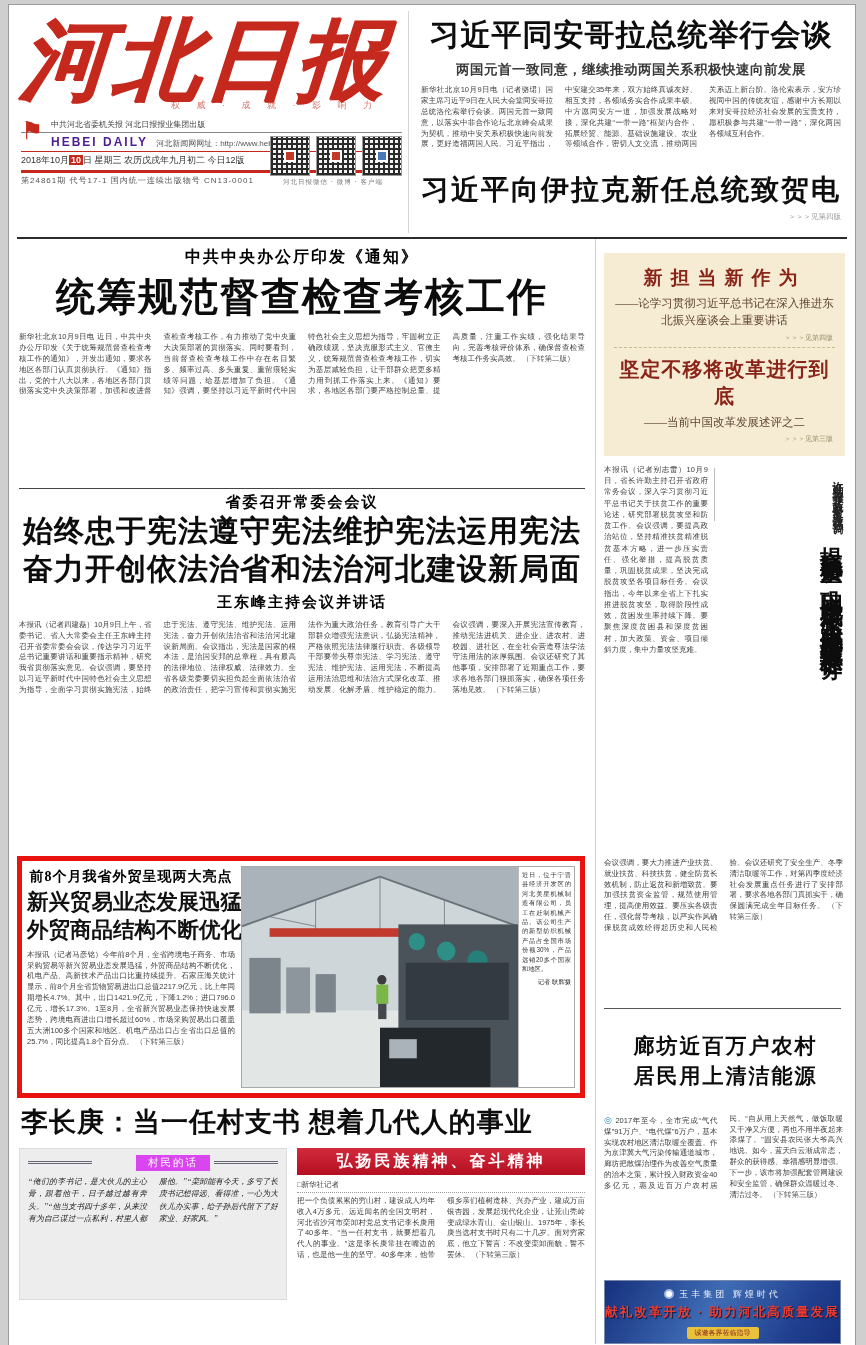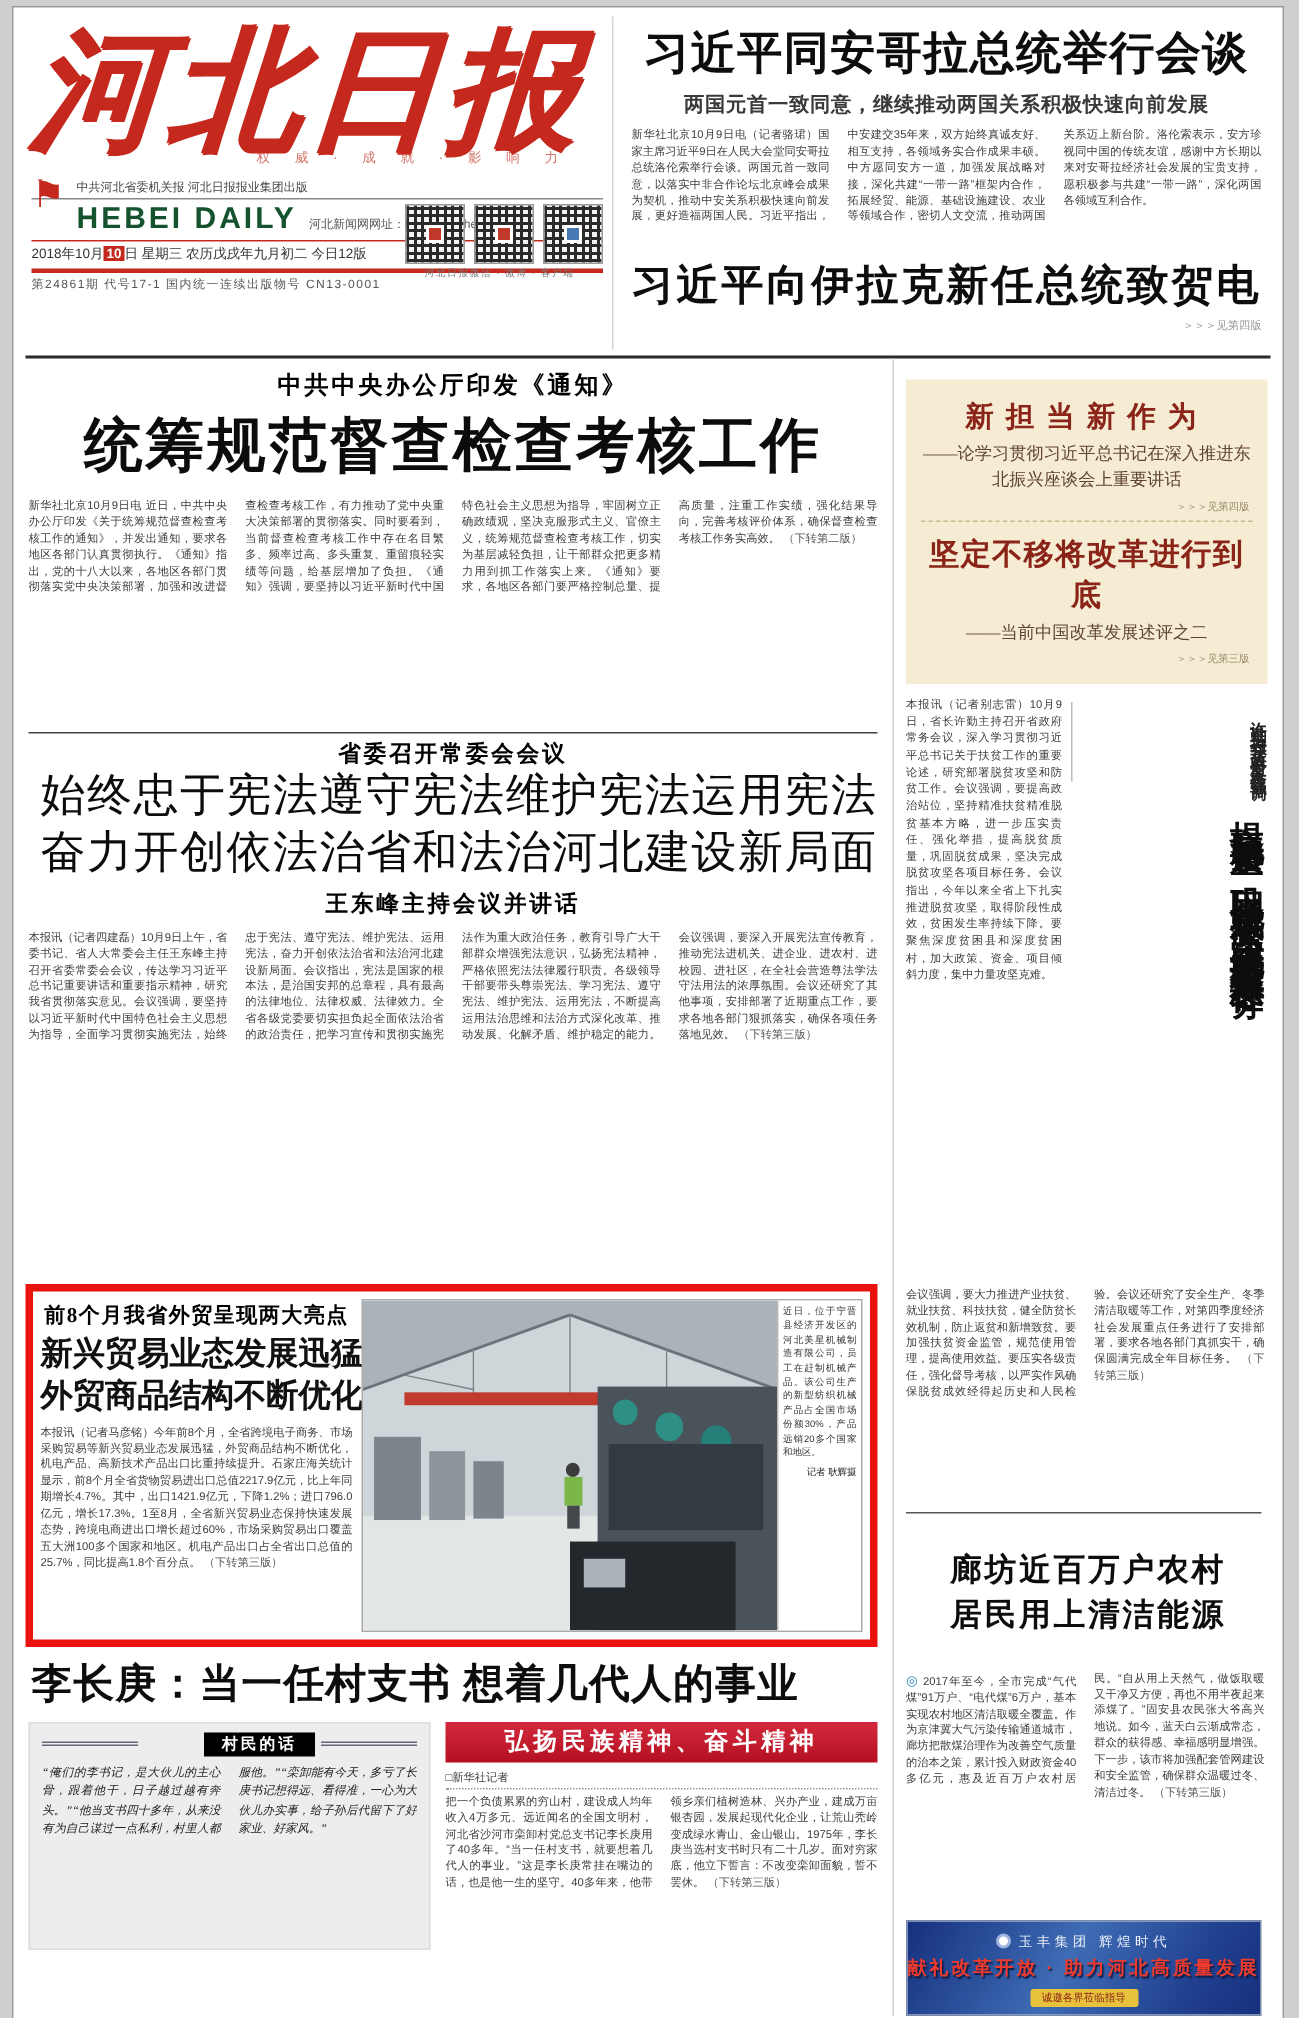--- a/index.html
+++ b/index.html
@@ -10,21 +10,21 @@
   
   .top-zone { display:flex; height:222px; }
   .masthead-col { width:400px; padding:2px 6px 0 4px; }
   .brand { font-family:"DejaVu Serif","Liberation Serif",serif; font-weight:bold; font-style:italic;
            color:#c5281c; font-size:88px; line-height:1.05; letter-spacing:4px; white-space:nowrap;
            transform:skewX(-4deg); text-shadow:1px 1px 0 #c5281c; }
   .brand-slogan { color:#d4756b; font-size:9px; letter-spacing:7px; margin:-6px 0 6px 150px; }
   .mast-info { font-size:8px; color:#333; position:relative; }
   .mast-row1 { border-bottom:1px solid #888; padding:1px 0 2px 30px; color:#444; }
   .mast-row2 { padding:2px 0 2px 30px; color:#555; }
-  .hebei-en { color:#14532d; font-weight:bold; font-size:20px; letter-spacing:2px; margin-right:6px; }
+  .hebei-en { color:#4c1d95; font-weight:bold; font-size:12px; letter-spacing:2px; margin-right:6px; }
   .flag-icon { position:absolute; left:0; top:0; font-size:25px; color:#c5281c; line-height:1; }
   .mast-row3 { border-top:1px solid #c5281c; padding:2px 0; color:#333; font-size:9px; }
   .day-box { background:#c5281c; color:#fff; font-weight:bold; padding:0 2px; }
   .red-bar { height:3px; background:#c5281c; margin:1px 0 2px; }
   .mast-row4 { color:#555; font-size:8px; letter-spacing:1px; }
   .qr-strip { position:absolute; right:0; top:18px; width:138px; text-align:center; }
   .qr-row { display:flex; gap:6px; justify-content:flex-end; }
   .qr { width:40px; height:40px; border:1px solid #999; position:relative;
         background:repeating-linear-gradient(0deg,#2a2a2a 0 2px,transparent 2px 5px),
                    repeating-linear-gradient(90deg,#2a2a2a 0 2px,#f2f2f2 2px 5px); }
@@ -57,21 +57,21 @@
   
   .tc-kicker { font-size:16px; margin-top:4px; letter-spacing:2px; }
   .tc-headline { font-size:39px; font-weight:900; color:#0c0c0c; text-align:center; letter-spacing:2px;
                  margin:2px 0 8px; white-space:nowrap; }
   .tc-body { column-count:4; column-gap:12px; height:148px; }
 
   .sec-rule { border:none; border-top:1px solid #444; margin:8px 0 4px; }
 
   
   .xf-kicker { font-size:15px; letter-spacing:2px; }
-  .xf-headline { font-size:30px; font-weight:400; color:#0c0c0c; text-align:right; letter-spacing:1px;
+  .xf-headline { font-size:30px; font-weight:700; color:#0c0c0c; text-align:center; letter-spacing:1px;
                  line-height:1.28; white-space:nowrap; }
   .xf-sub { font-family:"Liberation Serif","DejaVu Serif",serif; font-weight:bold; font-size:15px;
             text-align:center; margin:4px 0 8px; letter-spacing:2px; }
   .xf-body { column-count:4; column-gap:12px; height:228px; }
 
   
   .trade-box { border:5px solid #e8130e; margin:8px 0 6px -2px; padding:5px; display:flex; gap:6px;
                height:242px; background:#fff; }
   .tr-left { width:208px; display:flex; flex-direction:column; }
   .tr-kicker { font-size:14px; letter-spacing:1px; margin-top:2px; }
@@ -97,21 +97,21 @@
                 font-size:6.3px; line-height:1.5; color:#333; text-align:justify; overflow:hidden; }
   .tr-credit { text-align:right; margin-top:3px; color:#222; }
 
   
   .li-headline { font-family:"Liberation Serif","DejaVu Serif",serif; font-weight:900; font-size:27px;
                  color:#0d0d0d; letter-spacing:1px; margin:6px 0 8px 2px; white-space:nowrap; }
   .li-row { display:flex; gap:10px; }
   .quote-box { width:268px; background:#ededed; border:1px solid #ddd; padding:6px 8px; height:152px; overflow:hidden; }
   .badge-line { display:flex; align-items:center; gap:4px; margin-bottom:5px; }
   .badge-line .line { flex:1; height:3px; border-top:1px solid #667; border-bottom:1px solid #667; }
-  .quote-badge { background:#000000; color:#fff; font-size:10.5px; font-weight:bold; padding:1px 12px; letter-spacing:2px;margin-left:40px; }
+  .quote-badge { background:#d946ef; color:#fff; font-size:10.5px; font-weight:normal; padding:1px 12px; letter-spacing:2px;margin-left:40px; }
   .quote-text { column-count:2; column-gap:12px; font-family:"Liberation Serif","DejaVu Serif",serif;
                 font-style:italic; font-size:7.8px; line-height:1.6; color:#222; text-align:justify; height:118px; overflow:hidden; }
   .spirit-col { flex:1; }
   .spirit-banner { background:linear-gradient(#d22a3c,#b41022); color:#fff; font-weight:900; font-size:16px;
                    text-align:center; letter-spacing:3px; padding:3px 0; }
   .spirit-byline { font-size:7.5px; color:#444; margin:5px 0 3px; border-bottom:1px dotted #999; padding-bottom:2px; }
   .spirit-body { column-count:2; column-gap:12px; height:112px; }
 
   
   .cream-box { background:#f6ecd4; padding:12px 10px 8px; margin:10px 2px 8px 0; }

